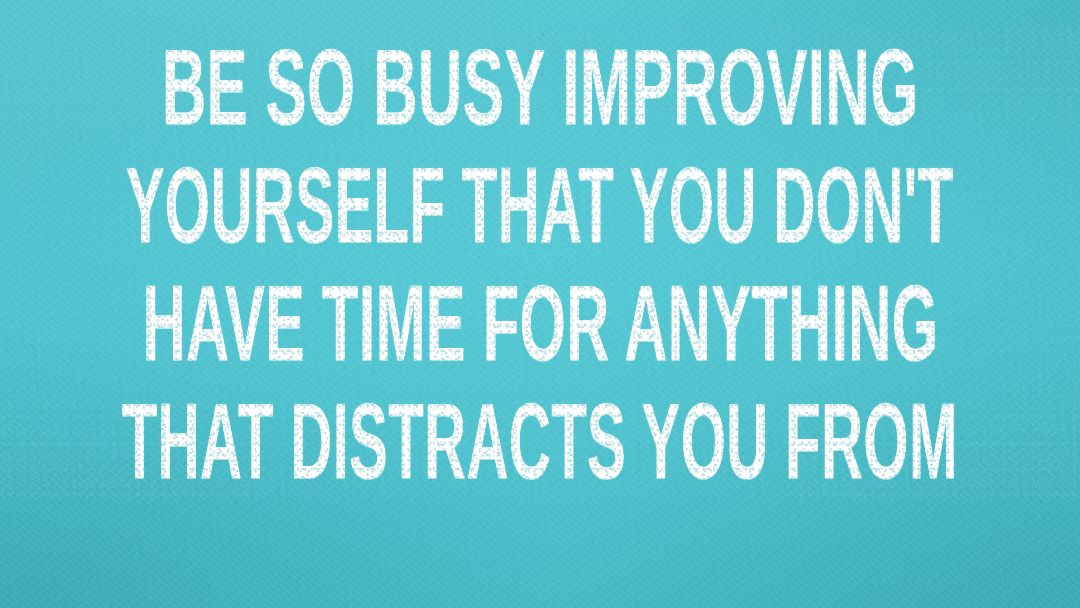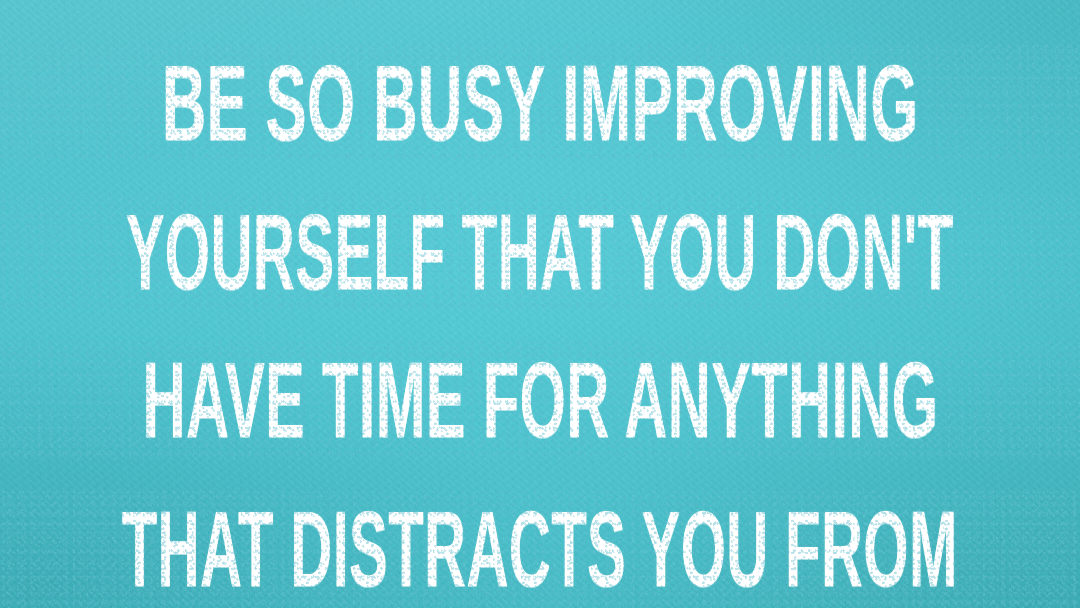--- a/index.html
+++ b/index.html
@@ -91,24 +91,23 @@
       33px 29px, 47px 43px, 41px 37px, 31px 53px;
   }
 
   
   .quote-block {
     position: absolute;
     inset: 0;
     display: flex;
     flex-direction: column;
     align-items: center;
-    justify-content: space-between;
+    justify-content: flex-start;
     padding-top: 28px;
     box-sizing: border-box;
-    margin-top: 16px;
   }
   .quote-line {
     position: relative;
     height: 118px;
     line-height: 118px;
     white-space: nowrap;
     font-weight: 700;
     font-stretch: condensed;
     font-size: 108px;
     letter-spacing: 0.5px;

